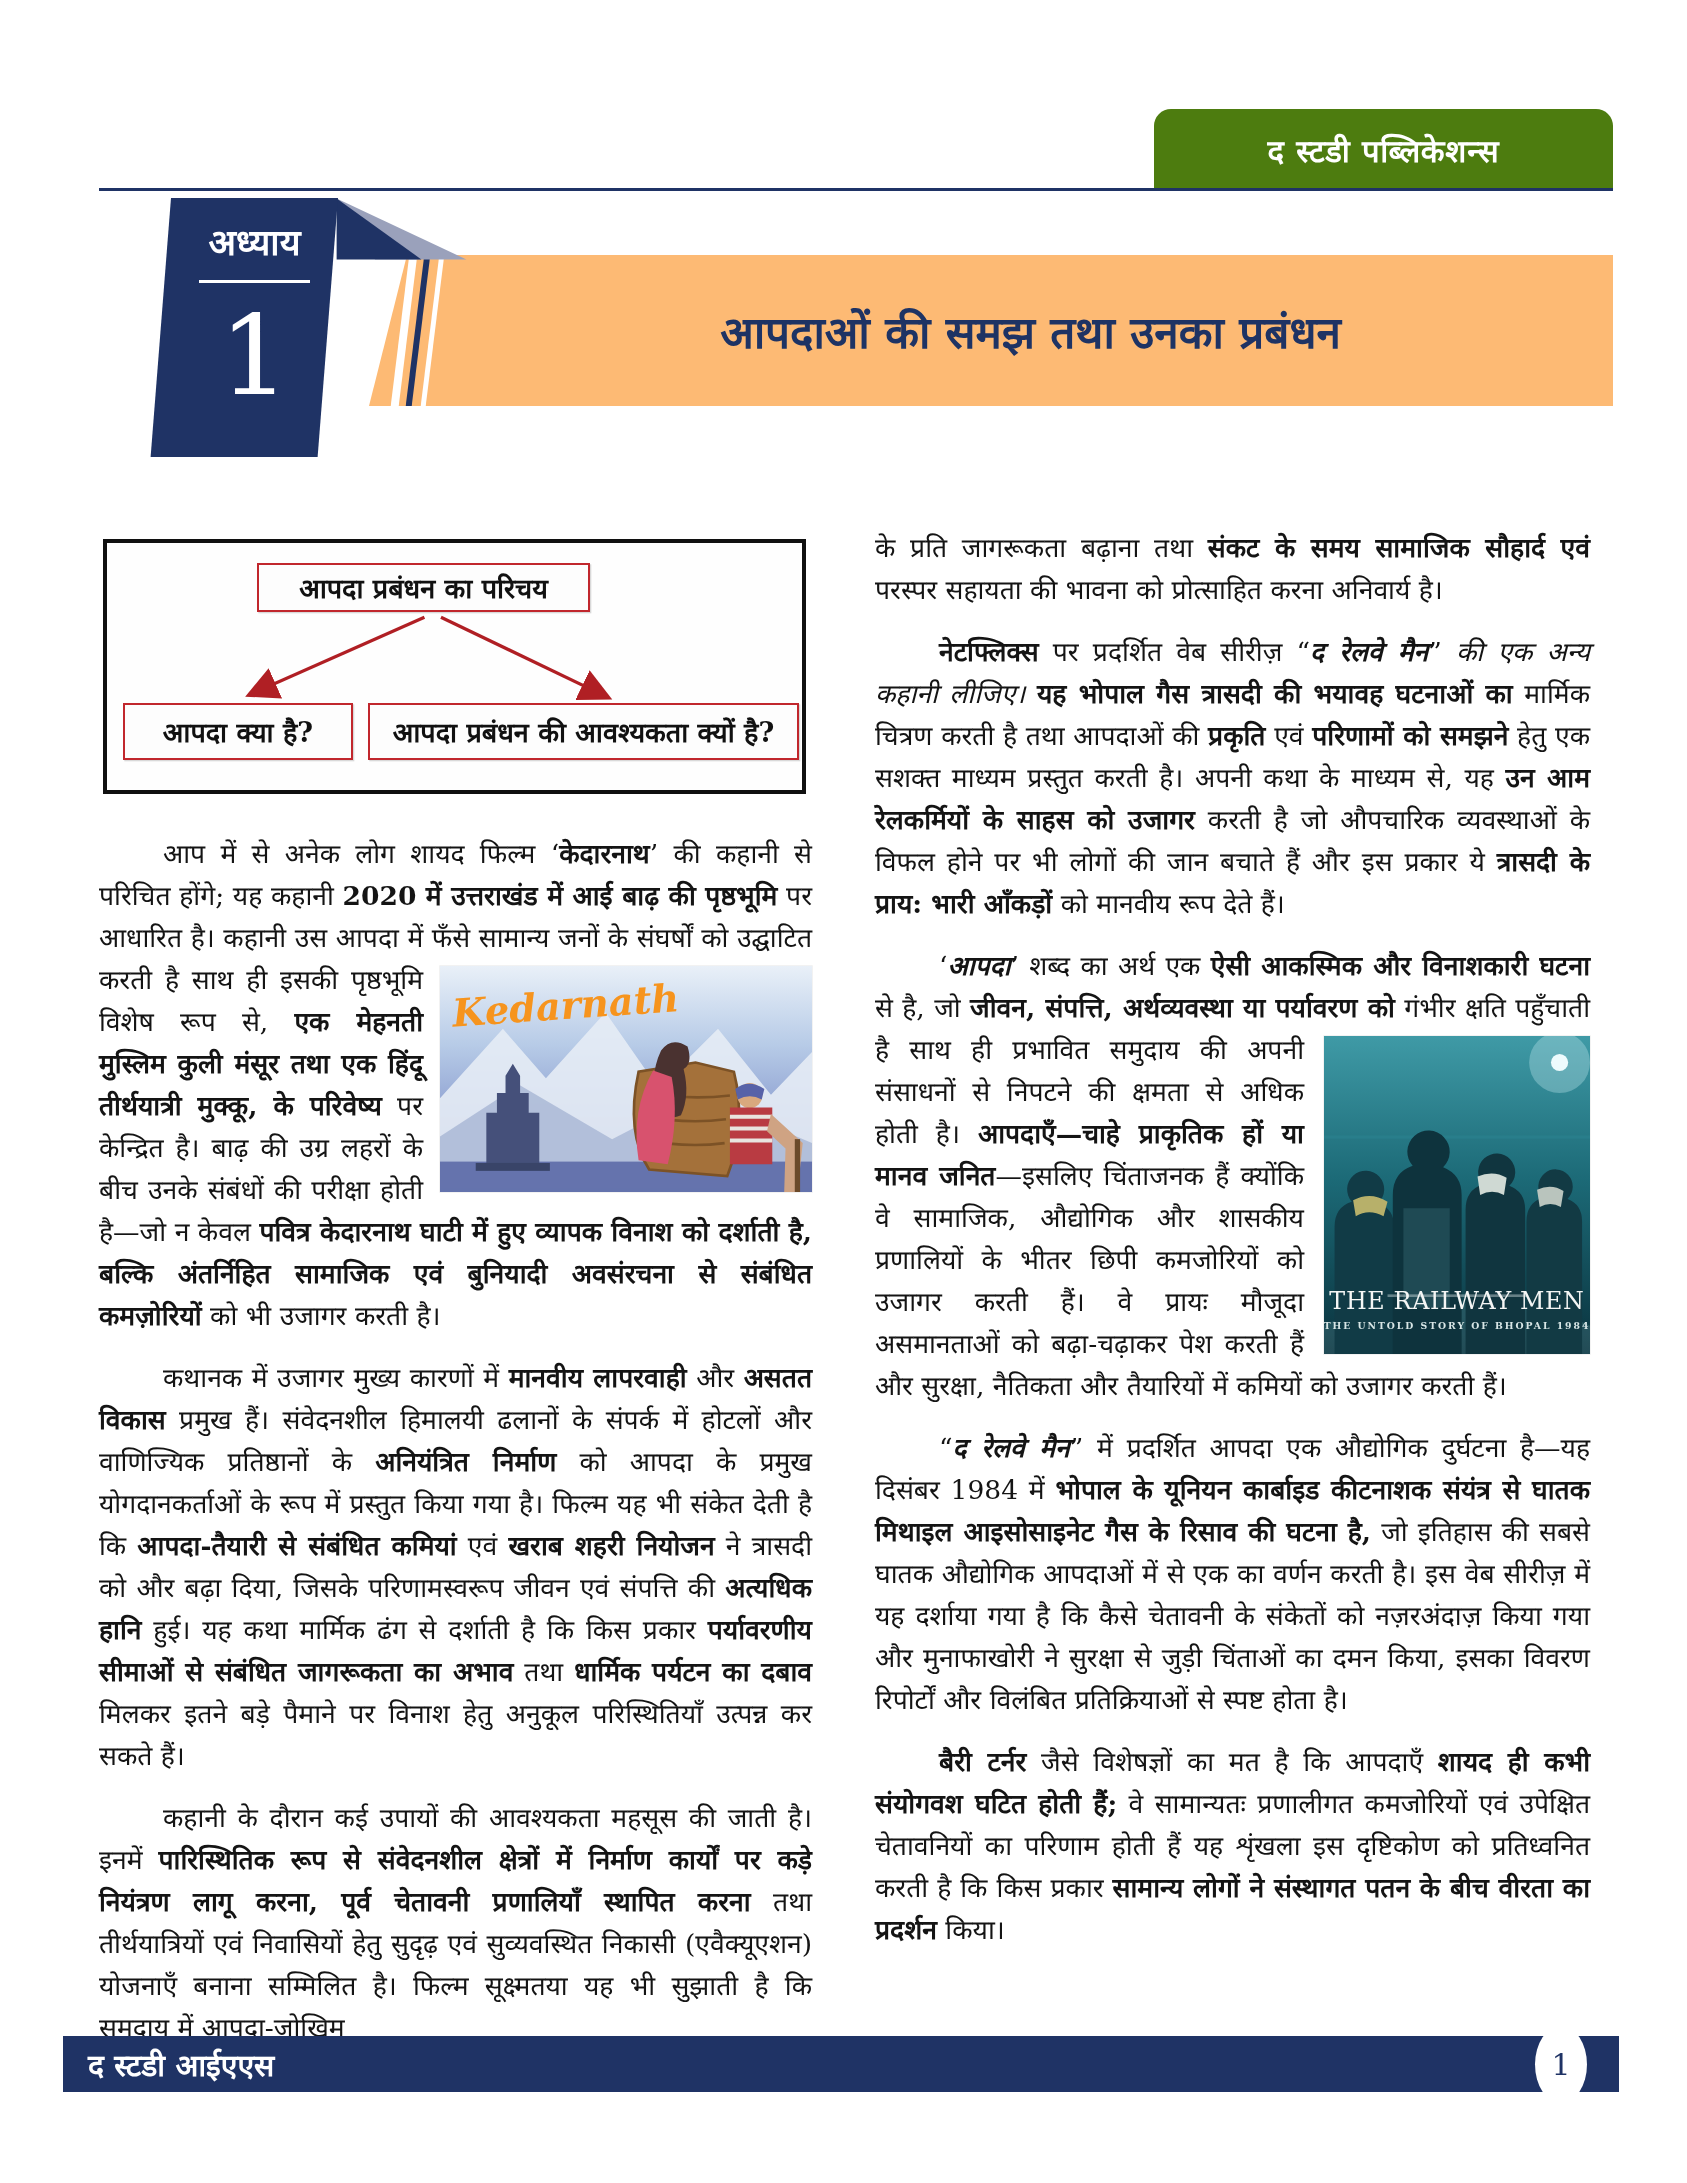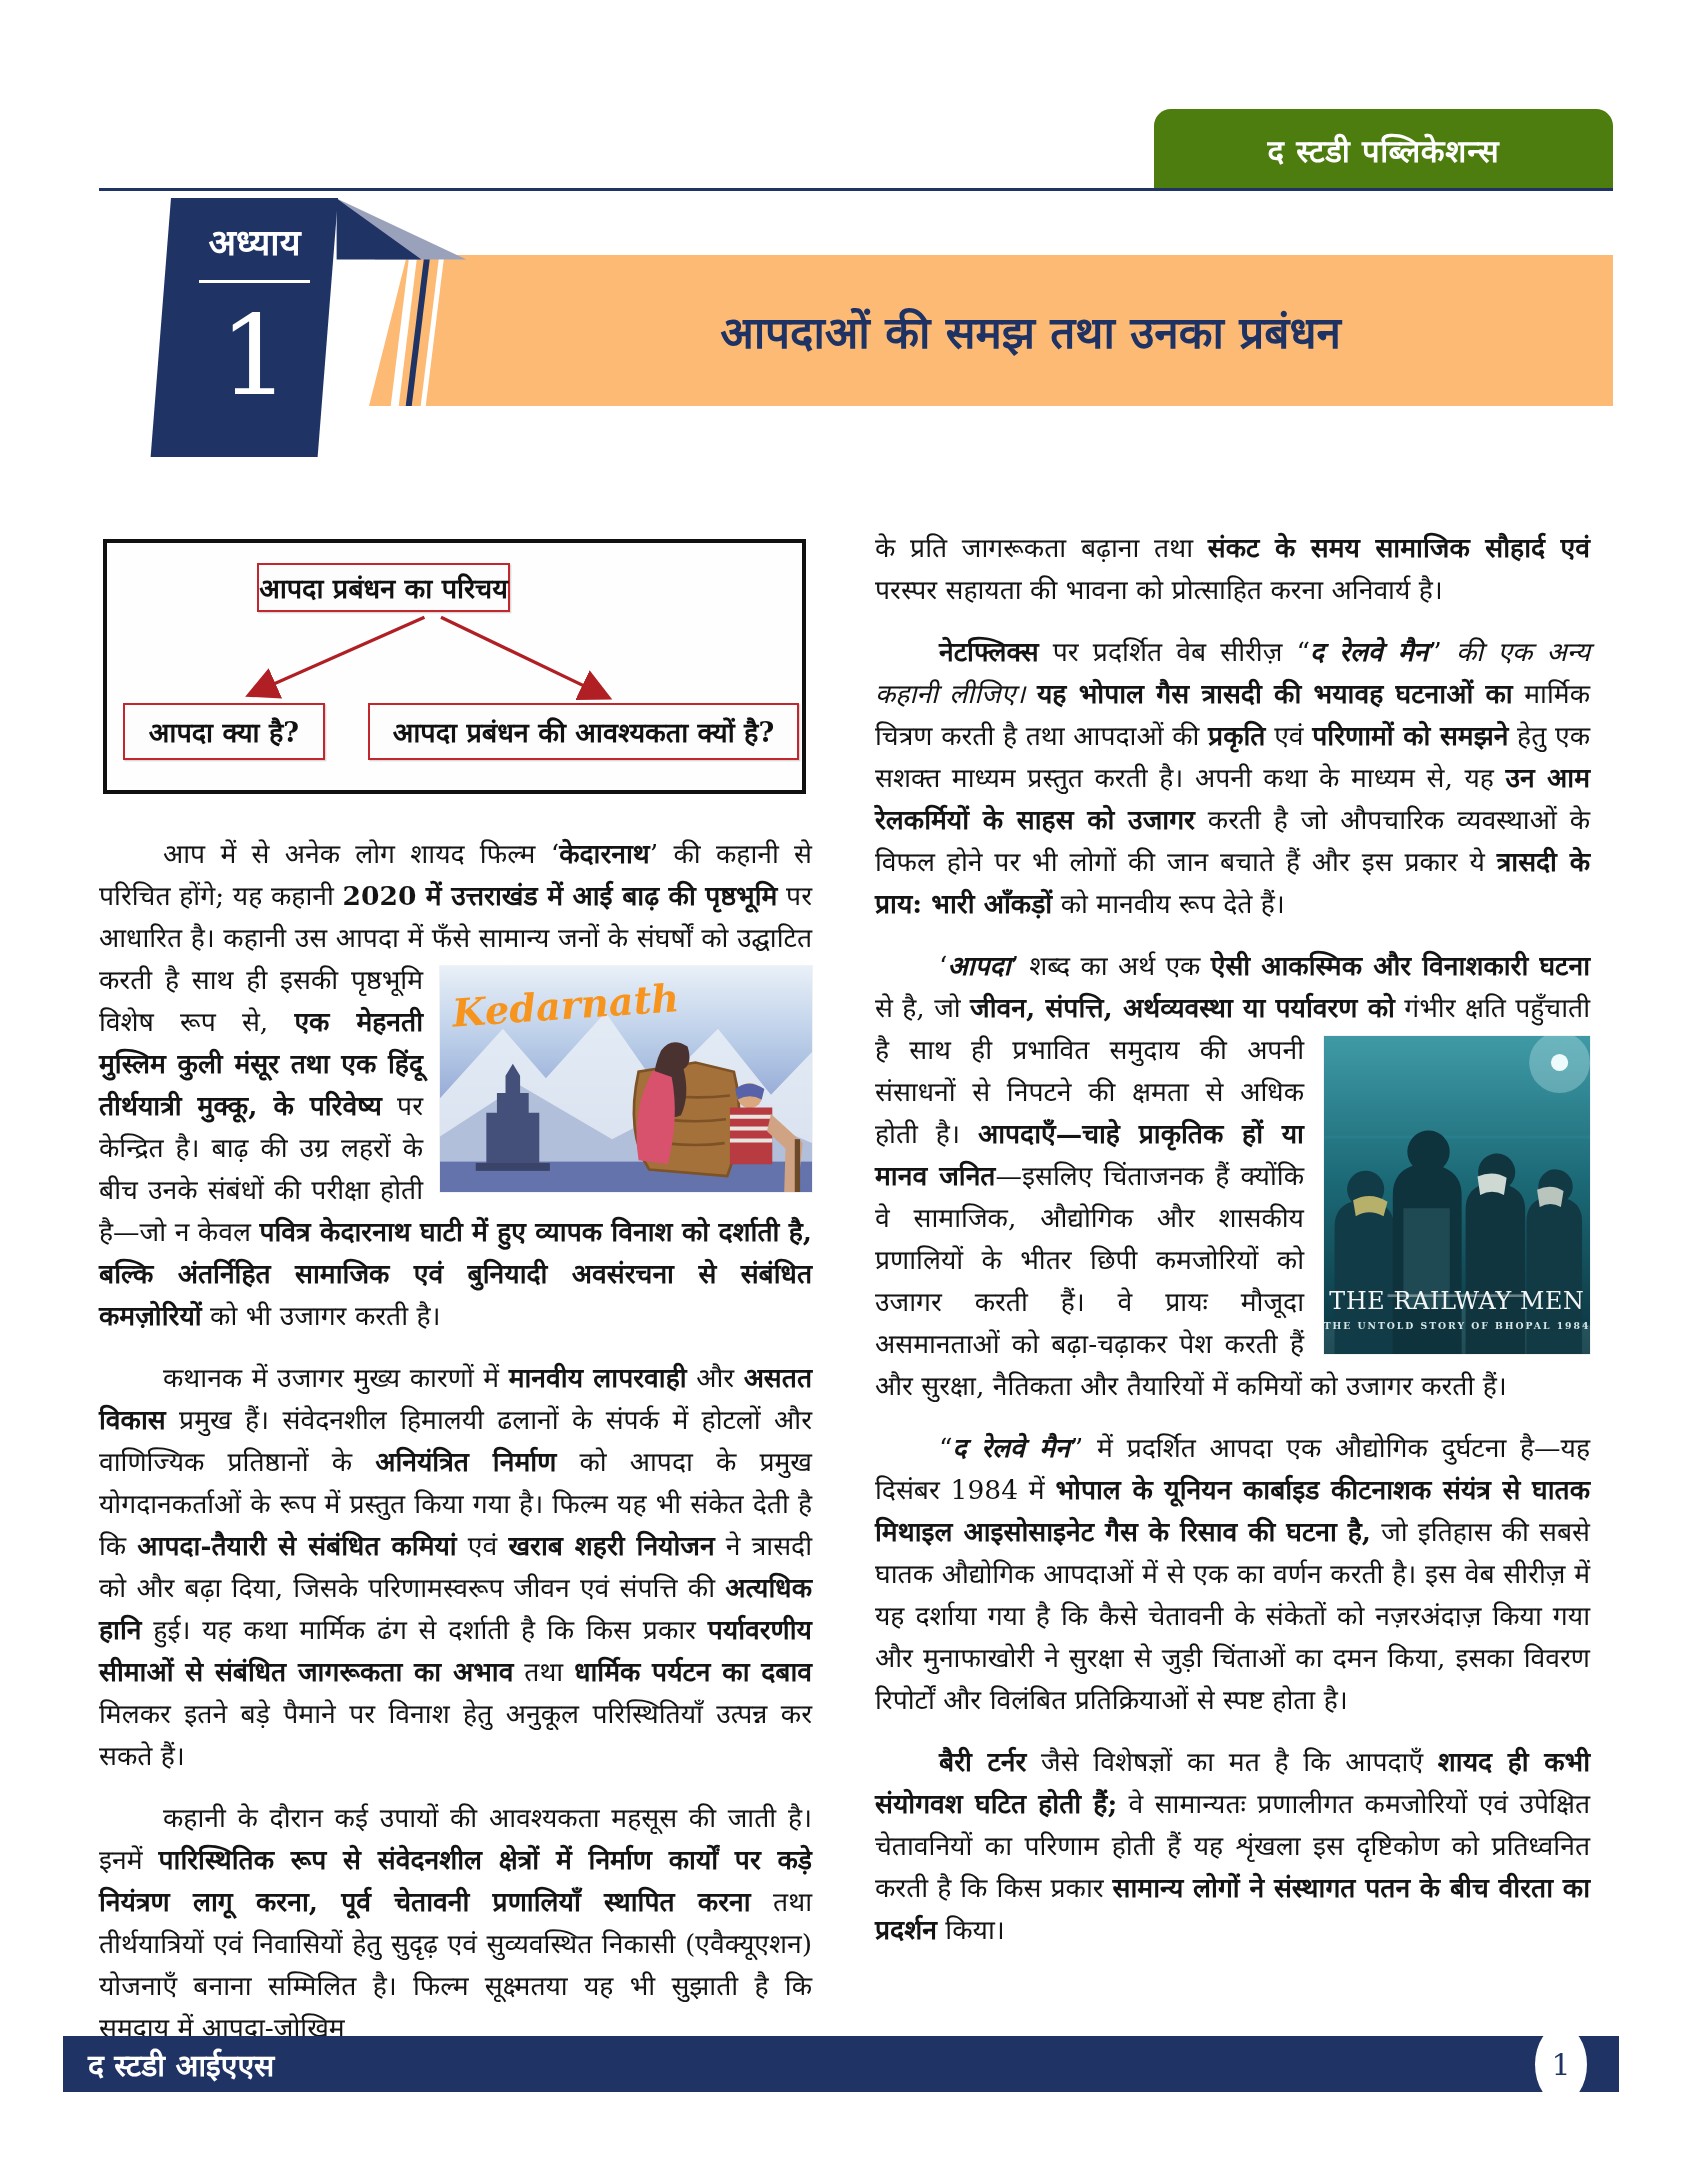--- a/index.html
+++ b/index.html
@@ -25,22 +25,22 @@
   .badge-label{color:#fff;font-size:36px;font-weight:bold;margin-top:18.5px;}
   .badge-line{width:111px;height:2.6px;background:#ffffff;margin-top:14.6px;}
   .badge-num{color:#fff;font-size:111px;line-height:1.1;font-family:"DejaVu Serif",serif;margin-top:12px;}
   .fold{position:absolute;left:334px;top:197px;}
   
   .diagram{position:absolute;left:103px;top:539px;width:703px;height:255px;
            border:4px solid #101010;background:#fefefe;box-sizing:border-box;}
   .dbox{position:absolute;border:2.6px solid #c1272d;background:#fdfdfd;display:flex;align-items:center;
         justify-content:center;font-weight:bold;font-size:27px;color:#111;box-sizing:border-box;
         box-shadow:1.3px 1.3px 0 rgba(150,150,150,.35);}
-  .d-root{left:150px;top:20px;width:253px;height:49px;}
-  .d-left{left:16px;top:160px;width:202px;height:57px;}
+  .d-root{left:150px;top:20px;width:333px;height:49px;}
+  .d-left{left:16px;top:160px;width:230px;height:57px;}
   .d-right{left:261px;top:160px;width:431px;height:57px;}
   .d-arrows{position:absolute;left:0;top:0;width:703px;height:255px;}
   
   .col{position:absolute;font-size:26.5px;line-height:42px;text-align:justify;}
   .col-left{left:99px;top:829px;width:713px;}
   .col-right{left:875px;top:523px;width:715px;}
   .para{margin:4px 0 20px 0;}
   .indent{text-indent:64px;}
   .b{font-weight:bold;}
   .i{font-style:italic;}

